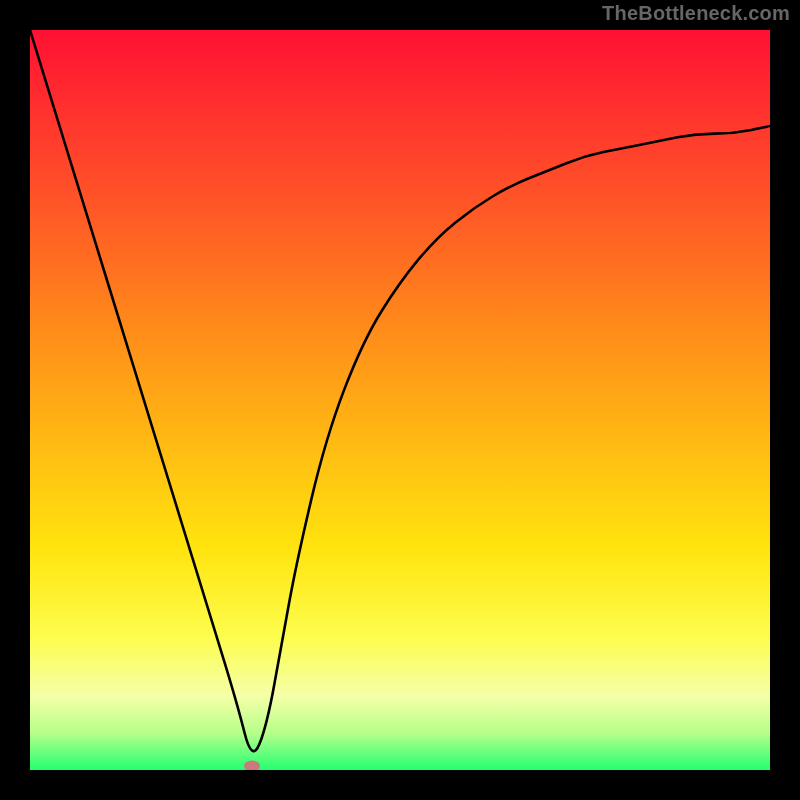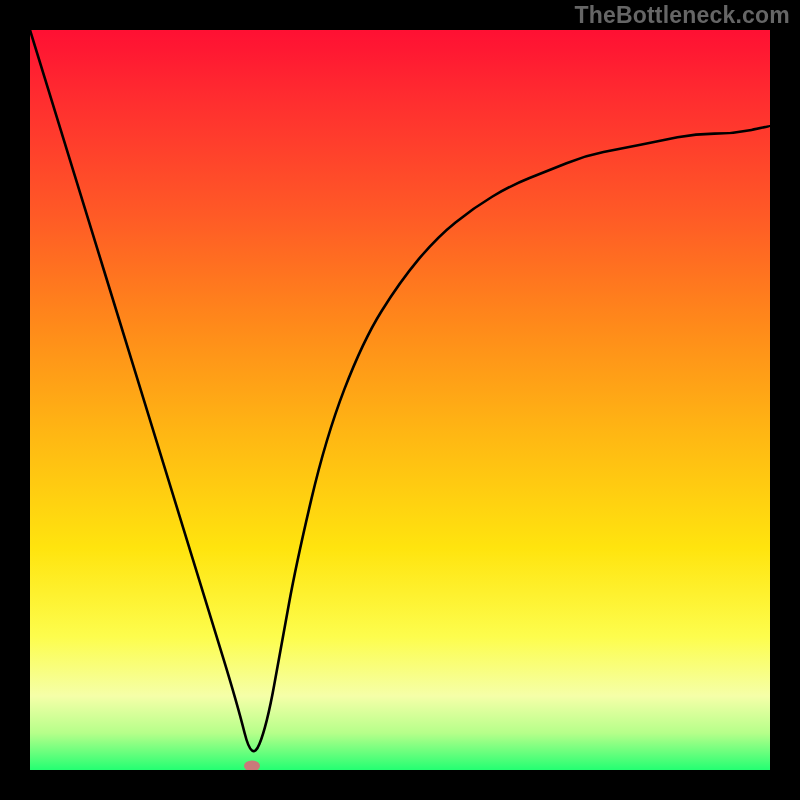--- a/index.html
+++ b/index.html
@@ -15,21 +15,21 @@
     position: relative;
     width: 800px;
     height: 800px;
     background: #000;
   }
   .watermark {
     position: absolute;
     top: 2px;
     right: 10px;
     color: #666;
-    font-size: 23px;
+    font-size: 20px;
     font-weight: bold;
     letter-spacing: 0.2px;
     z-index: 10;
   }
   .plot-area {
     position: absolute;
     left: 30px;
     top: 30px;
     width: 740px;
     height: 740px;

